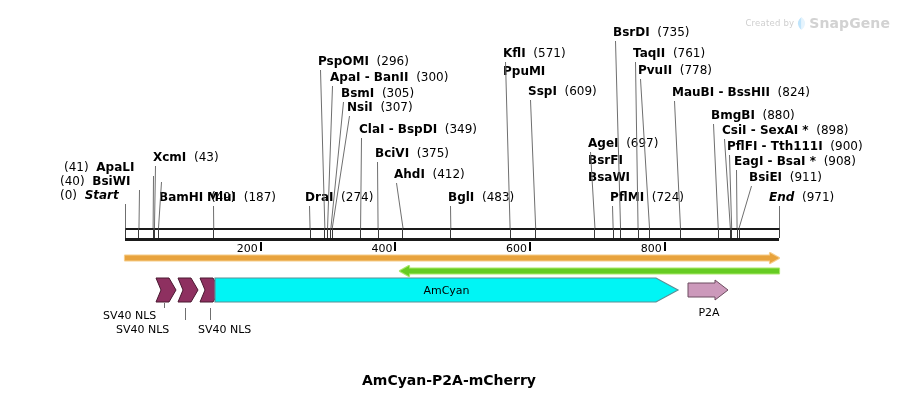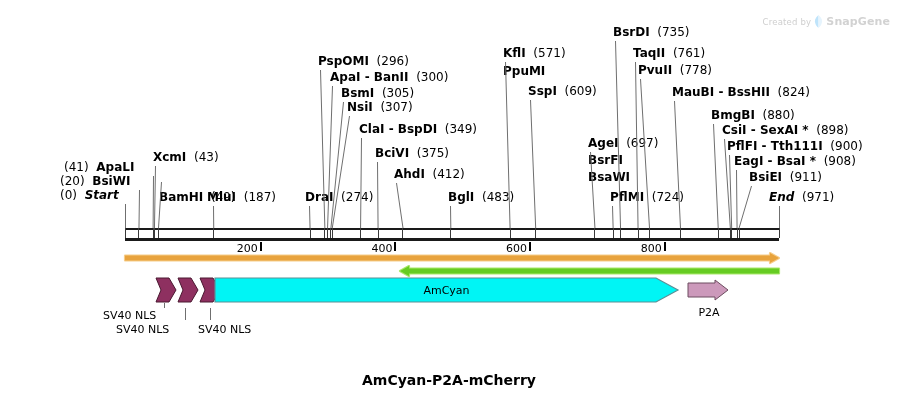--- a/index.html
+++ b/index.html
@@ -8,21 +8,21 @@
     background:#ffffff;
     font-family:"DejaVu Sans","Liberation Sans",sans-serif;
     -webkit-font-smoothing:antialiased;
   }
   #map{position:absolute;left:0;top:0;width:898px;height:410px;}
 
   
   .wm{position:absolute;top:15px;right:8px;display:flex;align-items:center;gap:3px;}
   .wm-created{font-size:8.5px;color:#cfcfcf;letter-spacing:.2px;}
   .wm-logo{display:block;}
-  .wm-name{font-size:11px;color:#d2d2d2;font-weight:600;letter-spacing:.1px;}
+  .wm-name{font-size:14px;color:#d2d2d2;font-weight:600;letter-spacing:.1px;}
 
   
   .enz{position:absolute;white-space:nowrap;font-size:12px;line-height:12px;}
   .enz .nm{font-weight:bold;color:#000;}
   .enz .dash{font-weight:bold;color:#000;}
   .enz .pos{color:#000;font-weight:normal;}
   .enz .star{font-weight:bold;color:#000;}
   .enz.ital .nm{font-style:italic;}
 
   
@@ -49,21 +49,21 @@
   <span class="wm-created">Created by</span>
   <svg class="wm-logo" width="9" height="13" viewBox="0 0 9 13">
     <path d="M4.5 0 C1 3 0 6 1.6 9.2 C2.4 10.9 3.6 12 4.5 12.8 L4.5 0 Z" fill="#bfe4fb"></path>
     <path d="M4.5 0 C8 3 9 6 7.4 9.2 C6.6 10.9 5.4 12 4.5 12.8 L4.5 0 Z" fill="#e6f4fd"></path>
   </svg>
   <span class="wm-name">SnapGene</span>
 </div>
 
 <div id="enzyme-layer">
     <div class="enz ital" style="left: 60px; top: 189px;"><span class="pos">(0)</span>&nbsp;&nbsp;<span class="nm">Start</span></div>
-    <div class="enz" style="left: 60px; top: 175px;"><span class="pos">(20)</span>&nbsp;&nbsp;<span class="nm">BsiWI</span></div>
+    <div class="enz" style="left: 60px; top: 175px;"><span class="pos">(40)</span>&nbsp;&nbsp;<span class="nm">BsiWI</span></div>
     <div class="enz" style="left: 64px; top: 161px;"><span class="pos">(41)</span>&nbsp;&nbsp;<span class="nm">ApaLI</span></div>
     <div class="enz" style="left: 153px; top: 151px;"><span class="nm">XcmI</span>&nbsp;&nbsp;<span class="pos">(43)</span></div>
     <div class="enz" style="left: 159px; top: 167px; margin-top: 24px;"><span class="nm">BamHI</span>&nbsp;&nbsp;<span class="pos">(49)</span></div>
     <div class="enz" style="left: 207px; top: 191px;"><span class="nm">MluI</span>&nbsp;&nbsp;<span class="pos">(187)</span></div>
     <div class="enz" style="left: 305px; top: 191px;"><span class="nm">DraI</span>&nbsp;&nbsp;<span class="pos">(274)</span></div>
     <div class="enz" style="left: 318px; top: 55px;"><span class="nm">PspOMI</span>&nbsp;&nbsp;<span class="pos">(296)</span></div>
     <div class="enz" style="left: 330px; top: 71px;"><span class="nm">ApaI</span><span class="dash"> - </span><span class="nm">BanII</span>&nbsp;&nbsp;<span class="pos">(300)</span></div>
     <div class="enz" style="left: 341px; top: 87px;"><span class="nm">BsmI</span>&nbsp;&nbsp;<span class="pos">(305)</span></div>
     <div class="enz" style="left: 347px; top: 101px;"><span class="nm">NsiI</span>&nbsp;&nbsp;<span class="pos">(307)</span></div>
     <div class="enz" style="left: 359px; top: 123px;"><span class="nm">ClaI</span><span class="dash"> - </span><span class="nm">BspDI</span>&nbsp;&nbsp;<span class="pos">(349)</span></div>

